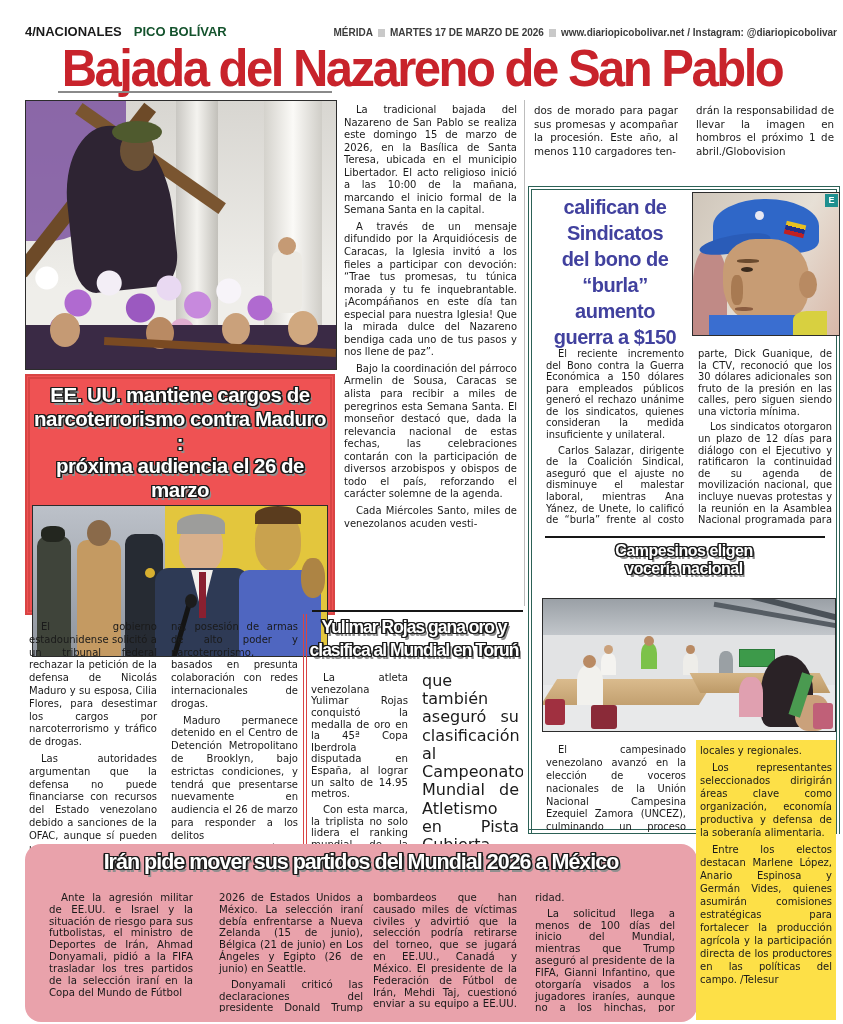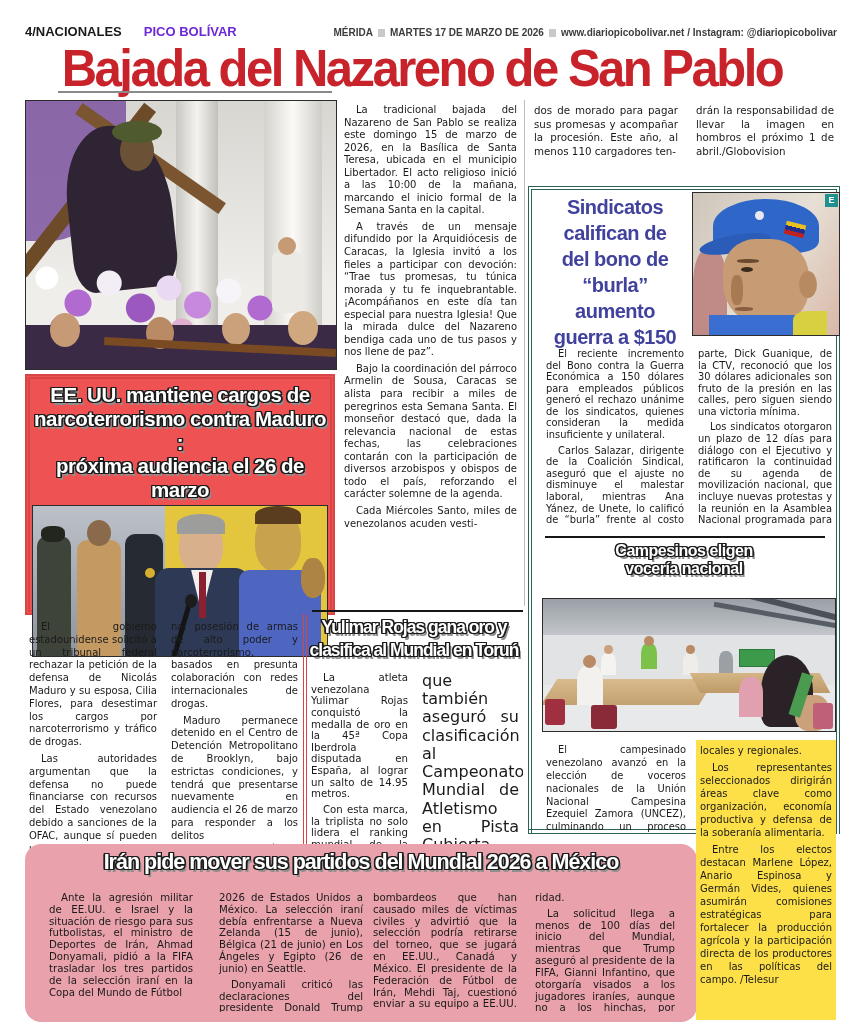--- a/index.html
+++ b/index.html
@@ -11,21 +11,21 @@
   .cont p:first-child{text-indent:0;}
   .outl{color:#fff;font-family:"Liberation Sans",sans-serif;font-weight:bold;letter-spacing:-0.5px;
     text-shadow:-1.4px -1.4px 0 #1c1c1c,1.4px -1.4px 0 #1c1c1c,-1.4px 1.4px 0 #1c1c1c,
       1.4px 1.4px 0 #1c1c1c,0 -1.4px 0 #1c1c1c,0 1.4px 0 #1c1c1c,-1.4px 0 0 #1c1c1c,
       1.4px 0 0 #1c1c1c,2.6px 2.6px 0 #8f8f8f;}
   .outl p{margin:0;}
   .photo{position:absolute;overflow:hidden;border:1px solid #2c2c2c;}
   .photo div{position:absolute;}
   
   .hdr-left{left:25px;top:24px;font-family:"Liberation Sans",sans-serif;font-size:13px;font-weight:bold;}
-  .hdr-paper{color:#6d28d9;margin-left:22px;}
+  .hdr-paper{color:#14532d;margin-left:12px;}
   .hdr-right{right:6px;top:27px;font-family:"Liberation Sans",sans-serif;font-size:10px;font-weight:bold;color:#3c3c3c;text-align:right;}
   .hsep{display:inline-block;width:7px;height:8px;background:#c9c9c9;margin:0 5px;vertical-align:middle;}
   .main-head{left:18px;top:44px;width:808px;text-align:center;color:#c8232b;
     font-family:"Liberation Sans",sans-serif;font-weight:bold;font-size:49px;
     letter-spacing:-2.5px;line-height:1.0;transform:scaleY(1.06);}
   
   .red-box{left:25px;top:374px;width:310px;height:241px;border:5px double #d94444;background:#ef5253;box-sizing:border-box;}
   .teal-box{left:528px;top:186px;width:312px;height:648px;border:4px double #2c6156;border-bottom:none;box-sizing:border-box;background:#fff;}
   .teal-bottom{left:528px;top:829px;width:168px;height:5px;border-top:1.4px solid #2c6156;border-bottom:1.4px solid #2c6156;box-sizing:border-box;}
   .pink-box{left:25px;top:844px;width:672px;height:178px;background:#e9a2ab;border-radius:16px;}
@@ -135,22 +135,22 @@
       <p>dos de morado para pagar sus promesas y acompañar la procesión. Este año, al menos 110 cargadores ten-</p>
     </div>
   <div class="abs body-text cont" style="left:692px;top:100px;width:146px;height:82px;line-height:1.32;font-size:10.3px;">
       <p>drán la responsabilidad de llevar la imagen en hombros el próximo 1 de abril./Globovision</p>
     </div>
 
   <div class="abs teal-box"></div>
   <div class="abs teal-bottom"></div>
 
   <div class="abs sind-head">
+      <p>califican de</p>
       <p>Sindicatos</p>
-      <p>califican de</p>
       <p>del bono de</p>
       <p>“burla” aumento</p>
       <p>guerra a $150</p>
     </div>
 
   <div class="photo" style="left:692px;top:192px;width:146px;height:142px;background:linear-gradient(120deg,#cfc6ba,#e7e0d6 55%,#d8b8a8);">
     <div style="left:0px;top:56px;width:34px;height:86px;background:#c08a86;border-radius:40% 40% 0 0;"></div>
     <div style="left:20px;top:6px;width:106px;height:54px;background:#2f67c8;border-radius:50% 50% 22% 22%;"></div>
     <div style="left:6px;top:42px;width:72px;height:18px;background:#2a5cb8;border-radius:50%;transform:rotate(-10deg);"></div>
     <div style="left:62px;top:18px;width:9px;height:9px;background:#e8e8f2;border-radius:50%;"></div>

